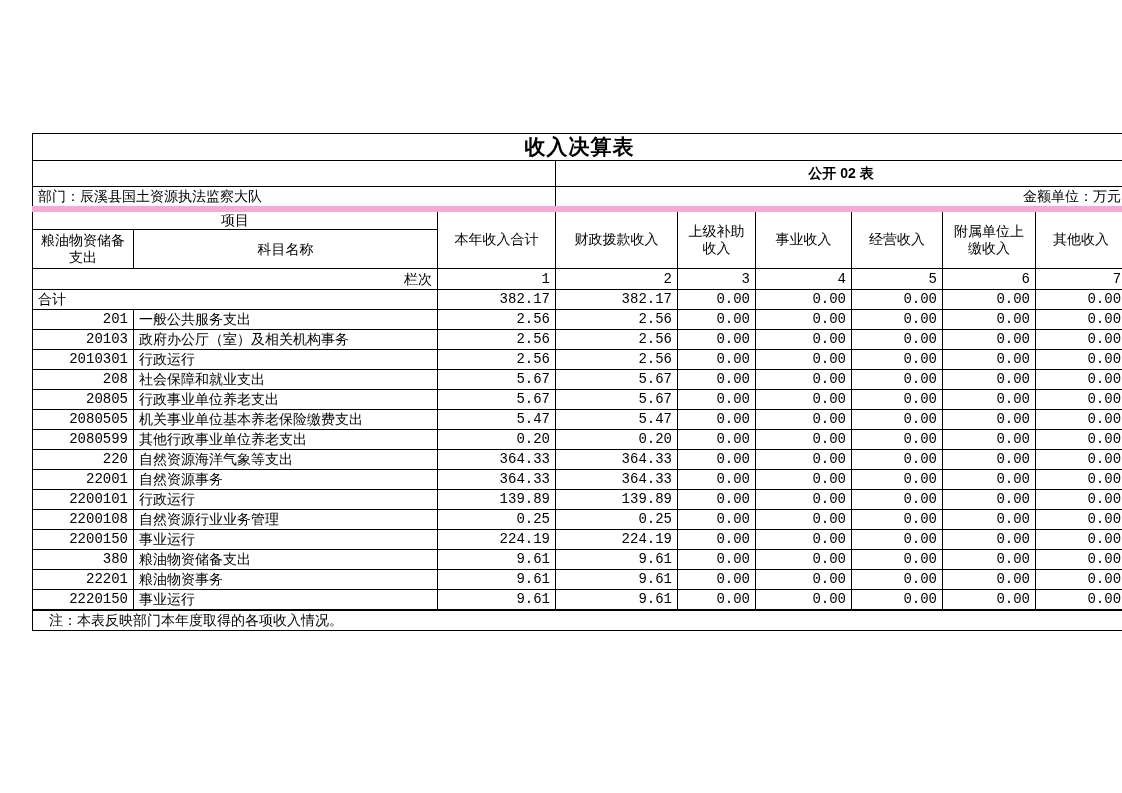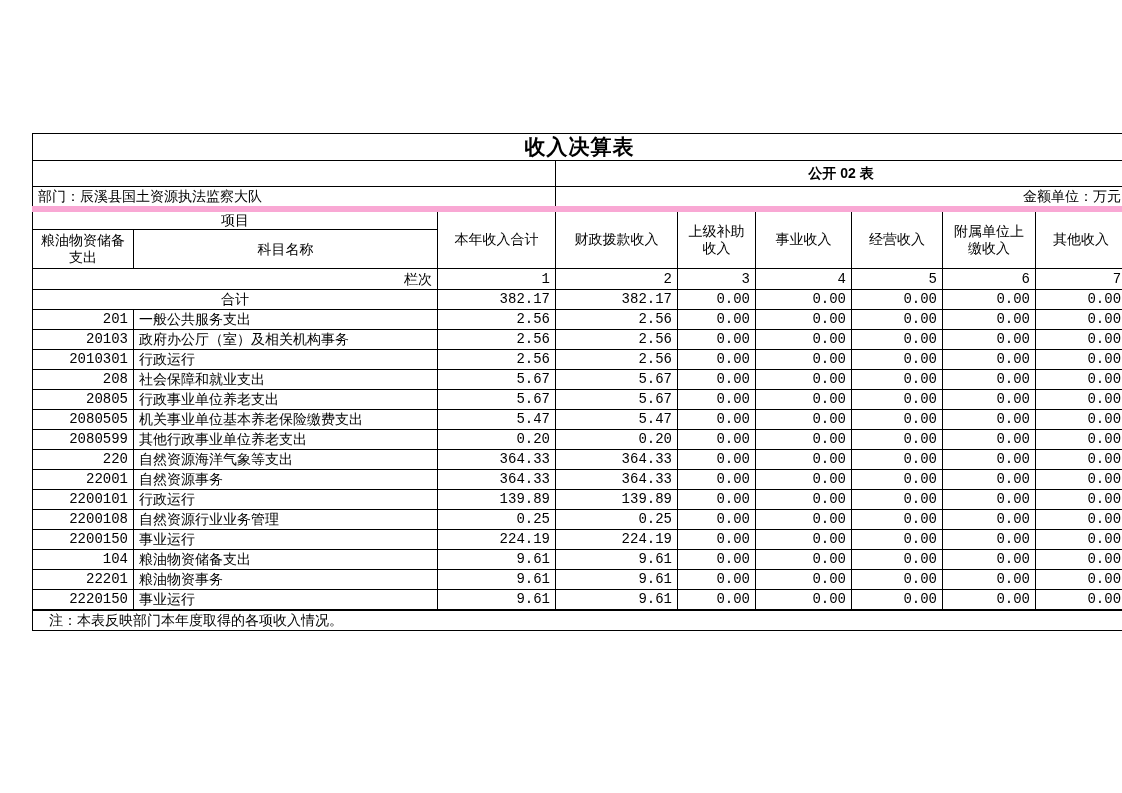--- a/index.html
+++ b/index.html
@@ -56,21 +56,21 @@
   tr.lanci-row td { height: 21px; text-align: right; }
   td.pad10 { padding: 0 10px; }
   td.pad12 { padding: 0 12px; }
   .mono { font-family: "Liberation Mono", "DejaVu Sans Mono", monospace; }
   tr.data-row td { height: 20px; }
   td.cell-code {
     text-align: right;
     font-family: "Liberation Mono", "DejaVu Sans Mono", monospace;
   }
   td.cell-name { text-align: left; }
-  td.cell-total { text-align: center; }
+  td.cell-total { }
   td.cell-num {
     text-align: right;
     font-family: "Liberation Mono", "DejaVu Sans Mono", monospace;
   }
   tr.note-row td {
     height: 21px;
     border-top: 2px solid #000;
     text-align: left;
     padding: 0 16px;
   }
@@ -272,21 +272,21 @@
           <td class="cell-name">事业运行</td>
           <td class="cell-num">224.19</td>
           <td class="cell-num">224.19</td>
           <td class="cell-num">0.00</td>
           <td class="cell-num">0.00</td>
           <td class="cell-num">0.00</td>
           <td class="cell-num">0.00</td>
           <td class="cell-num">0.00</td>
         </tr>
         <tr class="data-row">
-          <td class="cell-code">104</td>
+          <td class="cell-code">380</td>
           <td class="cell-name">粮油物资储备支出</td>
           <td class="cell-num">9.61</td>
           <td class="cell-num">9.61</td>
           <td class="cell-num">0.00</td>
           <td class="cell-num">0.00</td>
           <td class="cell-num">0.00</td>
           <td class="cell-num">0.00</td>
           <td class="cell-num">0.00</td>
         </tr>
         <tr class="data-row">

